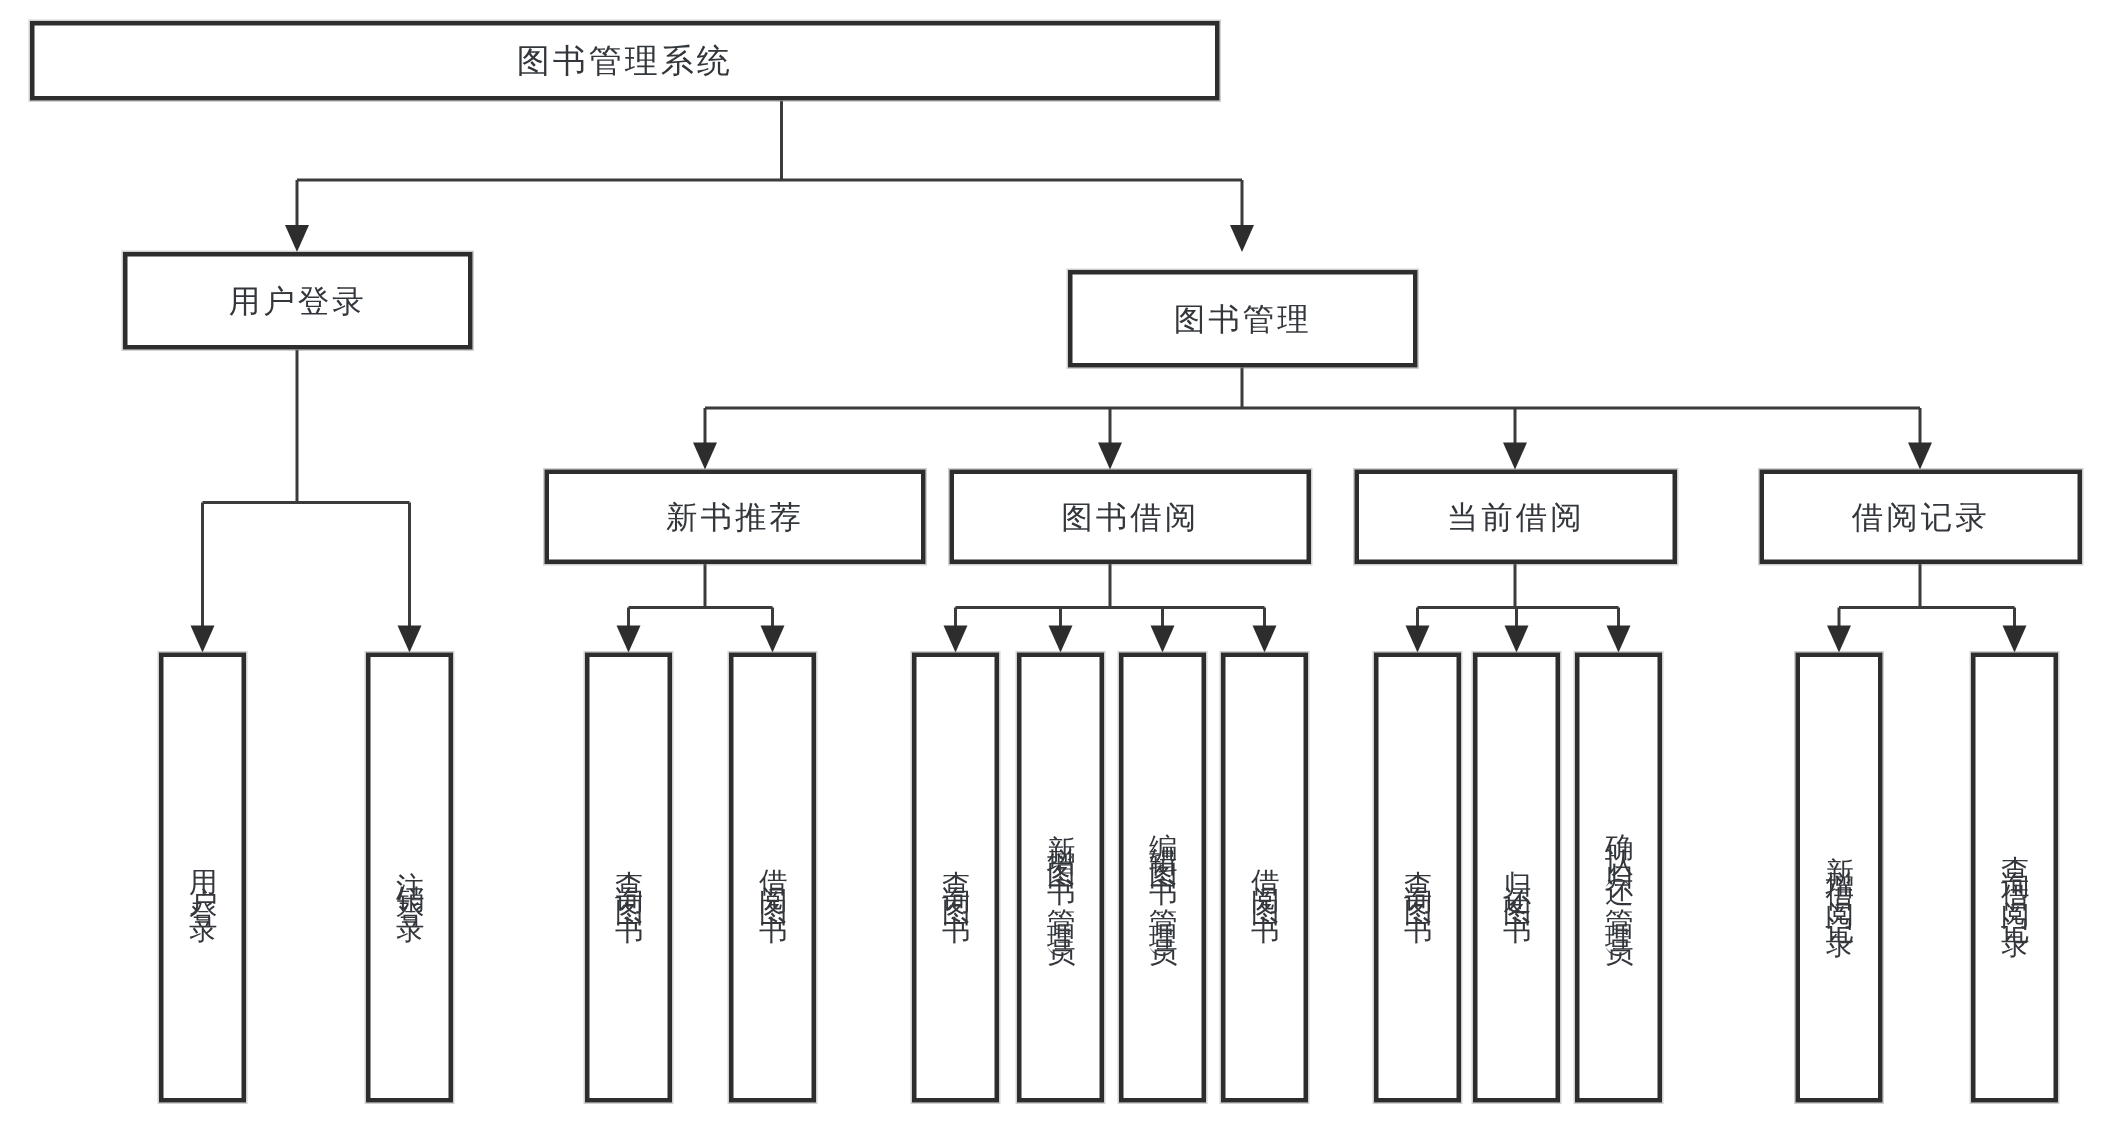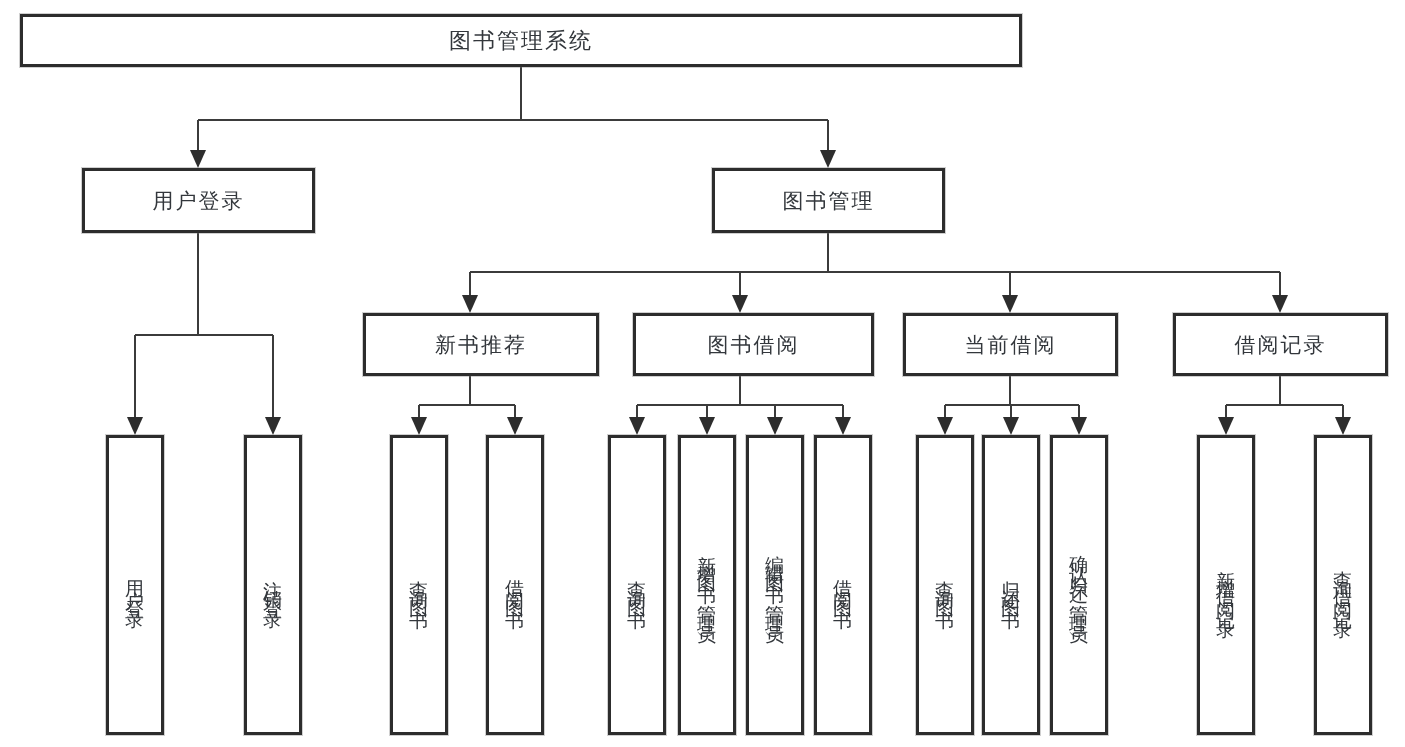--- a/index.html
+++ b/index.html
@@ -135,32 +135,32 @@
     <g>
       <line x1="1280" y1="376" x2="1280" y2="405"></line>
       <line x1="1226" y1="405" x2="1343" y2="405"></line>
       <line x1="1226" y1="405" x2="1226" y2="419"></line>
       <polygon points="1218,417 1234,417 1226,435" fill="#2d2d2d" stroke="none"></polygon>
       <line x1="1343" y1="405" x2="1343" y2="419"></line>
       <polygon points="1335,417 1351,417 1343,435" fill="#2d2d2d" stroke="none"></polygon>
     </g>
   </svg>
 
-  <div class="node box-h box-root" style="left:20px; top:14px; width:1002px; height:53px;">
+  <div class="node box-h box-root" style="left:20px; top:14px; width:793px; height:53px;">
     <span>图书管理系统</span>
   </div>
 
   <div class="node box-h" style="left:82px; top:168px; width:233px; height:65px;">
     <span>用户登录</span>
   </div>
-  <div class="node box-h" style="left:712px; top:168px; width:233px; height:65px;">
+  <div class="node box-h" style="left:712px; top:180px; width:233px; height:65px;">
     <span>图书管理</span>
   </div>
 
-  <div class="node box-h" style="left:363px; top:313px; width:236px; height:63px;">
+  <div class="node box-h" style="left:363px; top:313px; width:254px; height:63px;">
     <span>新书推荐</span>
   </div>
   <div class="node box-h" style="left:633px; top:313px; width:241px; height:63px;">
     <span>图书借阅</span>
   </div>
   <div class="node box-h" style="left:903px; top:313px; width:215px; height:63px;">
     <span>当前借阅</span>
   </div>
   <div class="node box-h" style="left:1173px; top:313px; width:215px; height:63px;">
     <span>借阅记录</span>

